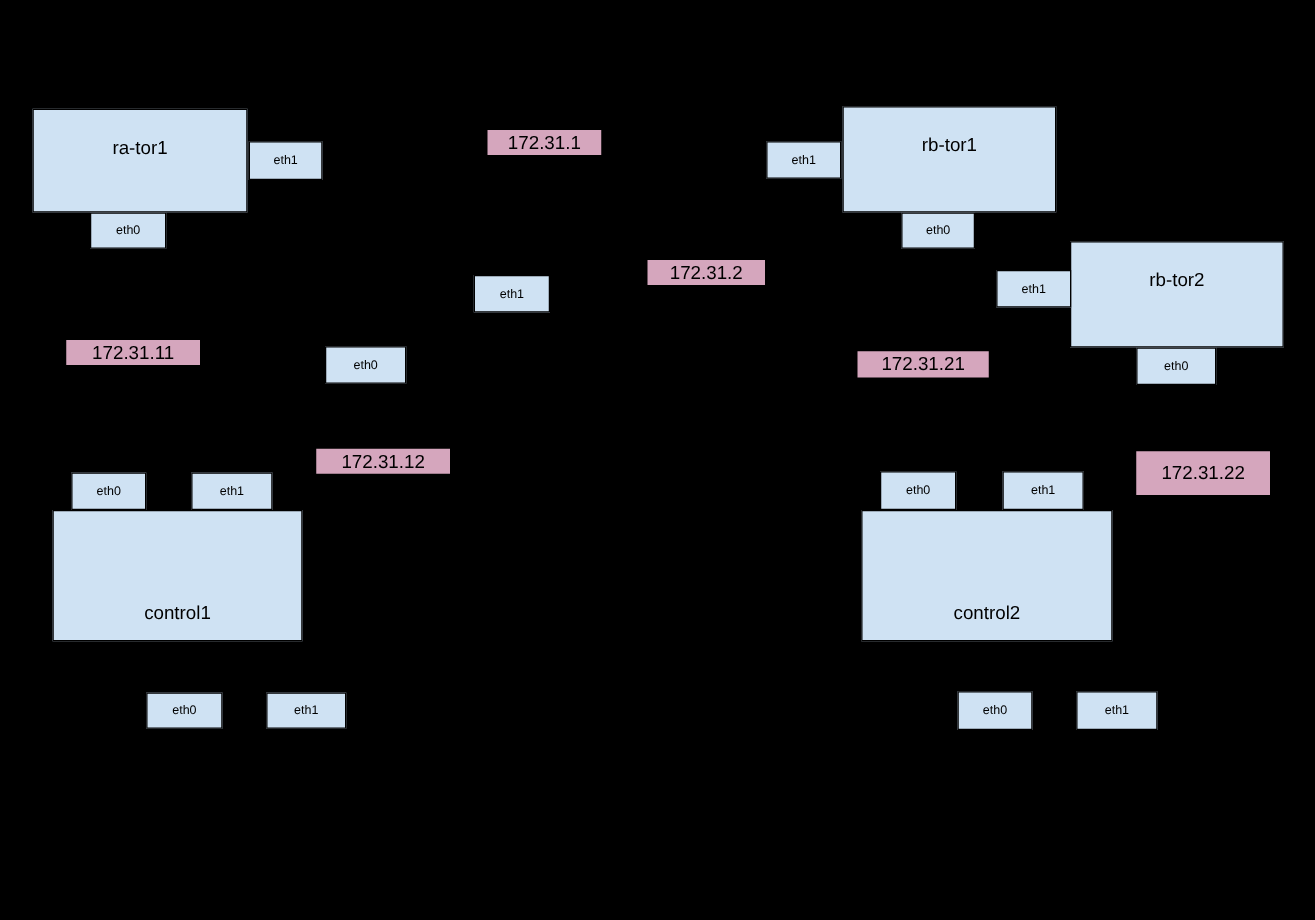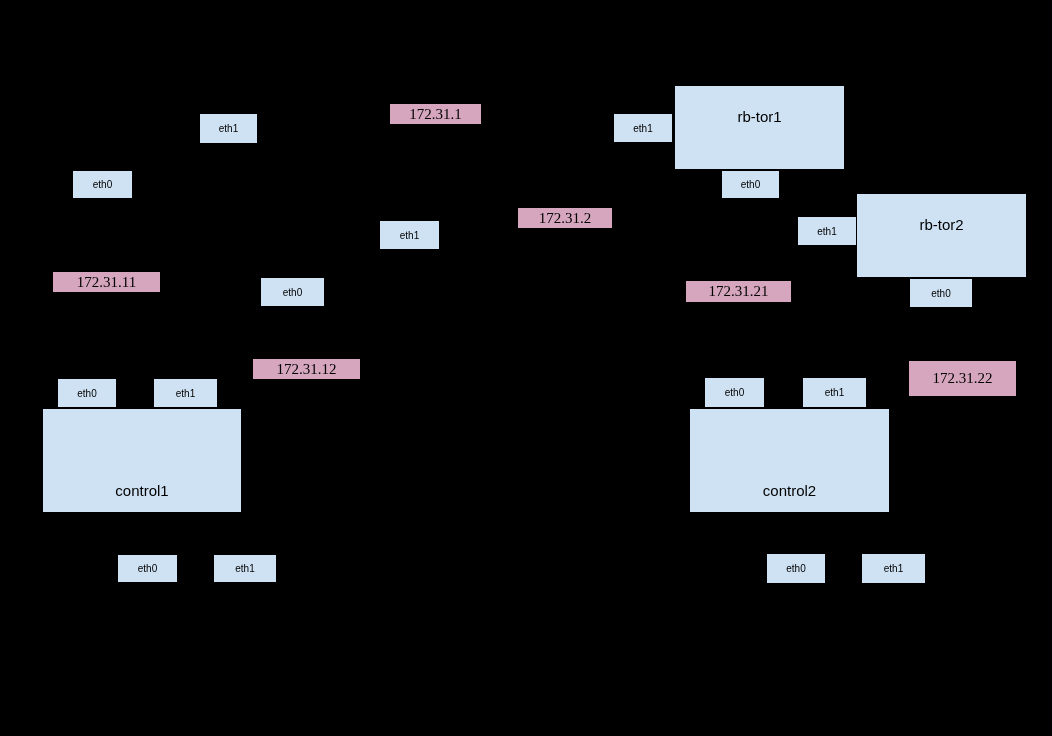--- a/index.html
+++ b/index.html
@@ -42,28 +42,30 @@
   .ip {
     position: absolute;
     box-sizing: border-box;
     background: var(--ip-fill, #d5a6bd);
     display: flex;
     align-items: center;
     justify-content: center;
     font-size: 15px;
     z-index: 3;
     white-space: nowrap;
-    font-family: Liberation Serif, serif;
   }
   .lbl { pointer-events: none; }
 </style>
 </head>
 <body>
 
 <div id="canvas" style="--canvas-bg: #000000; --node-fill: #cfe2f3; --node-border: #000000; --ip-fill: #d5a6bd; --text-color: #000000; width: 1052px; height: 736px;">
+    <div class="node upper" style="left: 26px; top: 87px; width: 172px; height: 83px;">
+      <span class="lbl">ra-tor1</span>
+    </div>
     <div class="node upper" style="left: 674px; top: 85px; width: 171px; height: 85px;">
       <span class="lbl">rb-tor1</span>
     </div>
     <div class="node upper" style="left: 856px; top: 193px; width: 171px; height: 85px;">
       <span class="lbl">rb-tor2</span>
     </div>
     <div class="node lower" style="left: 42px; top: 408px; width: 200px; height: 105px;">
       <span class="lbl">control1</span>
     </div>
     <div class="node lower" style="left: 689px; top: 408px; width: 201px; height: 105px; text-align: right;">

